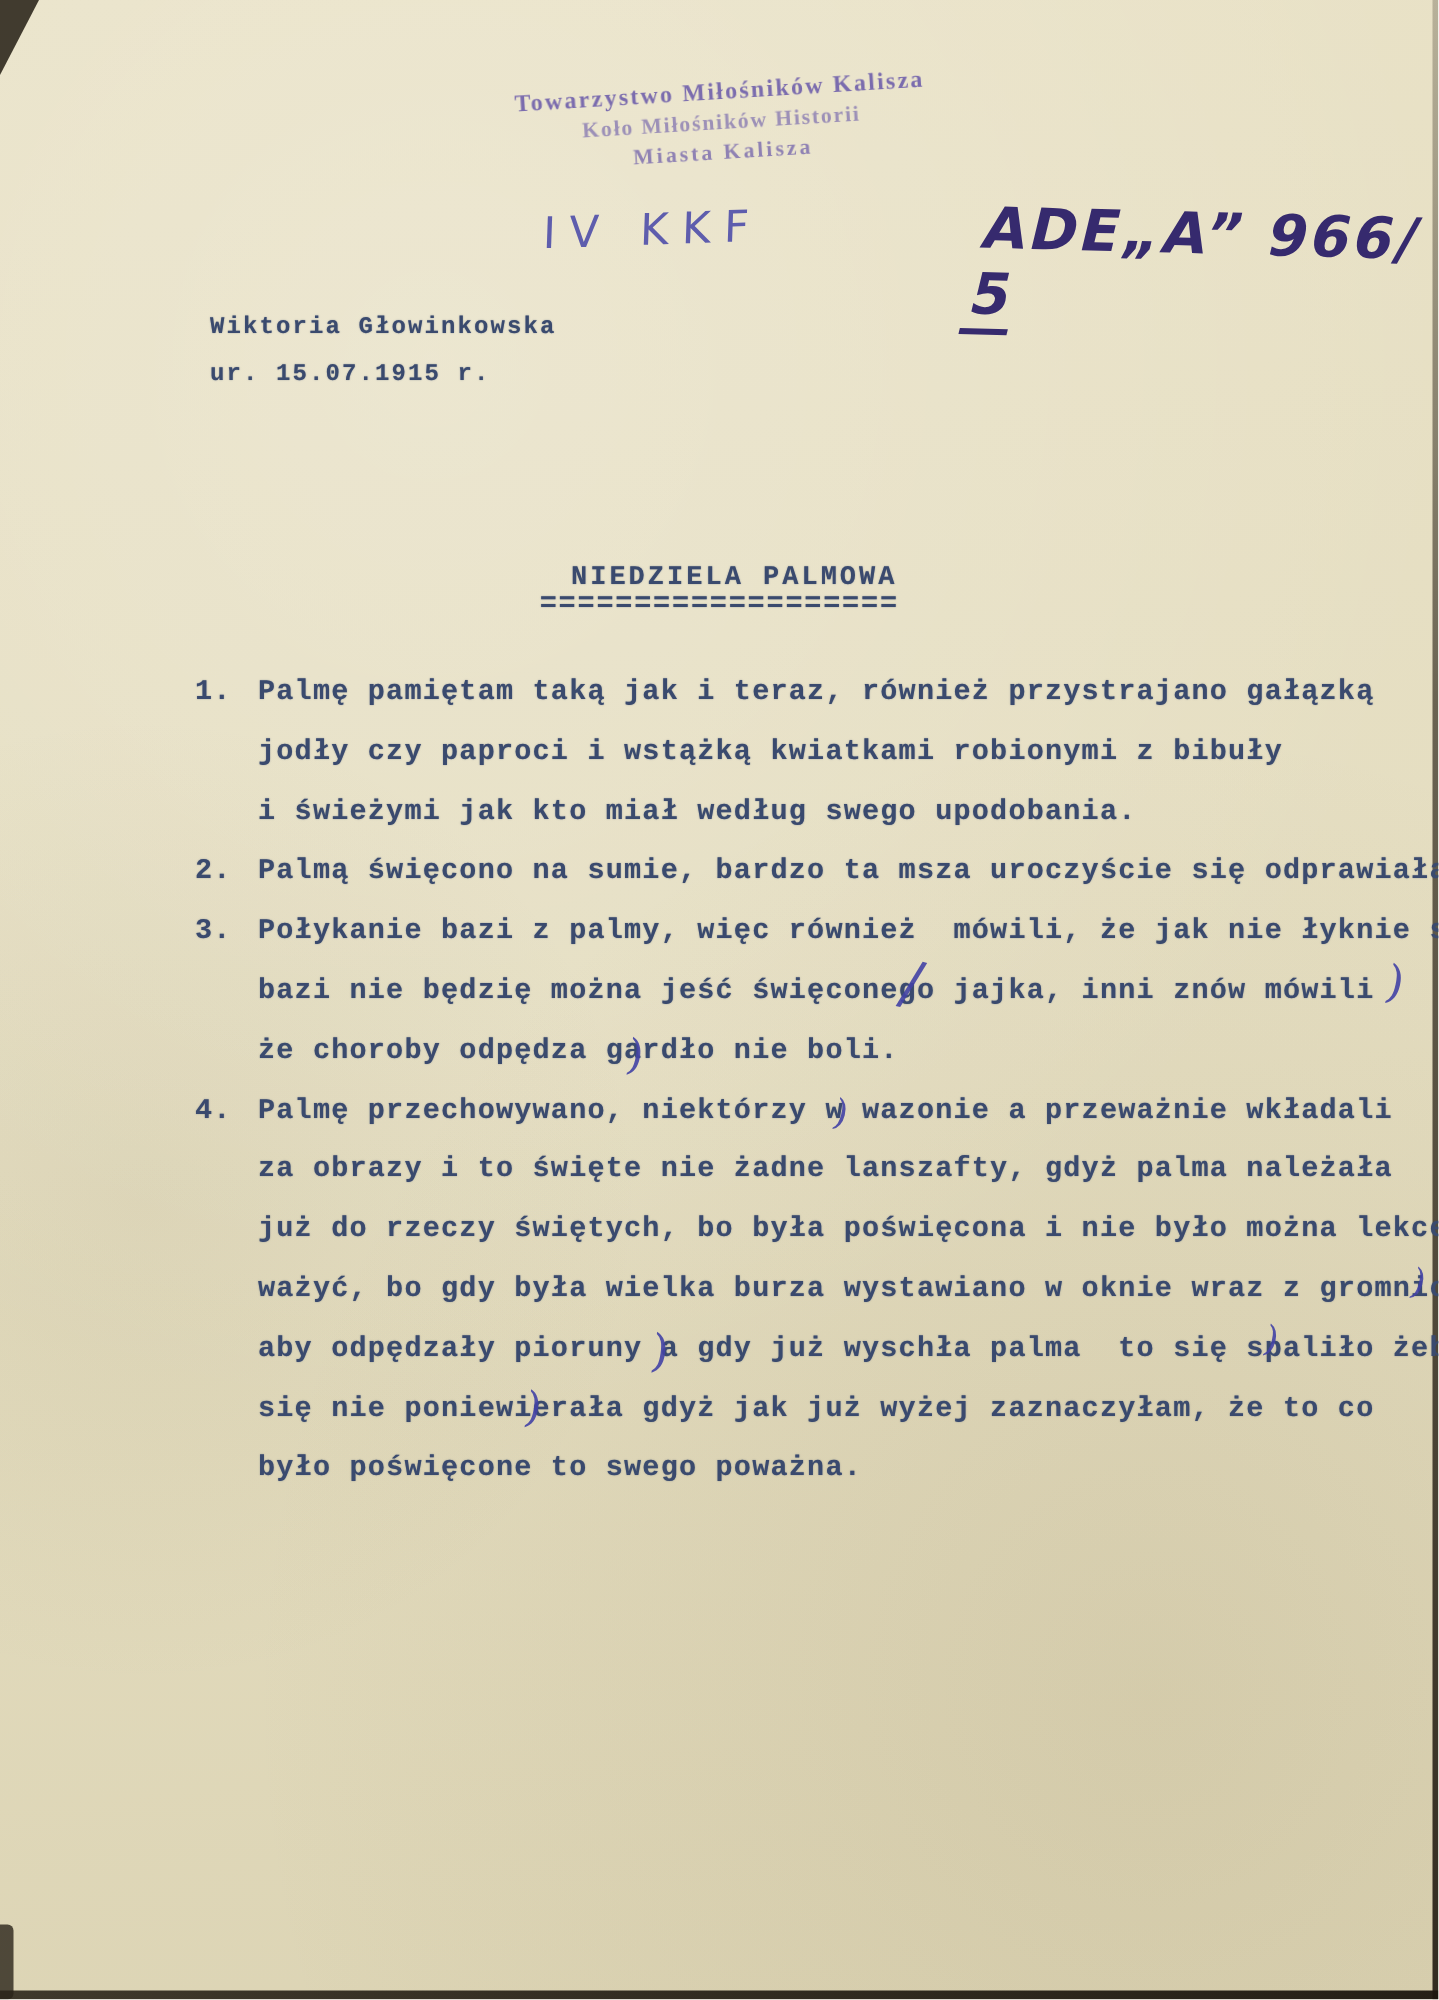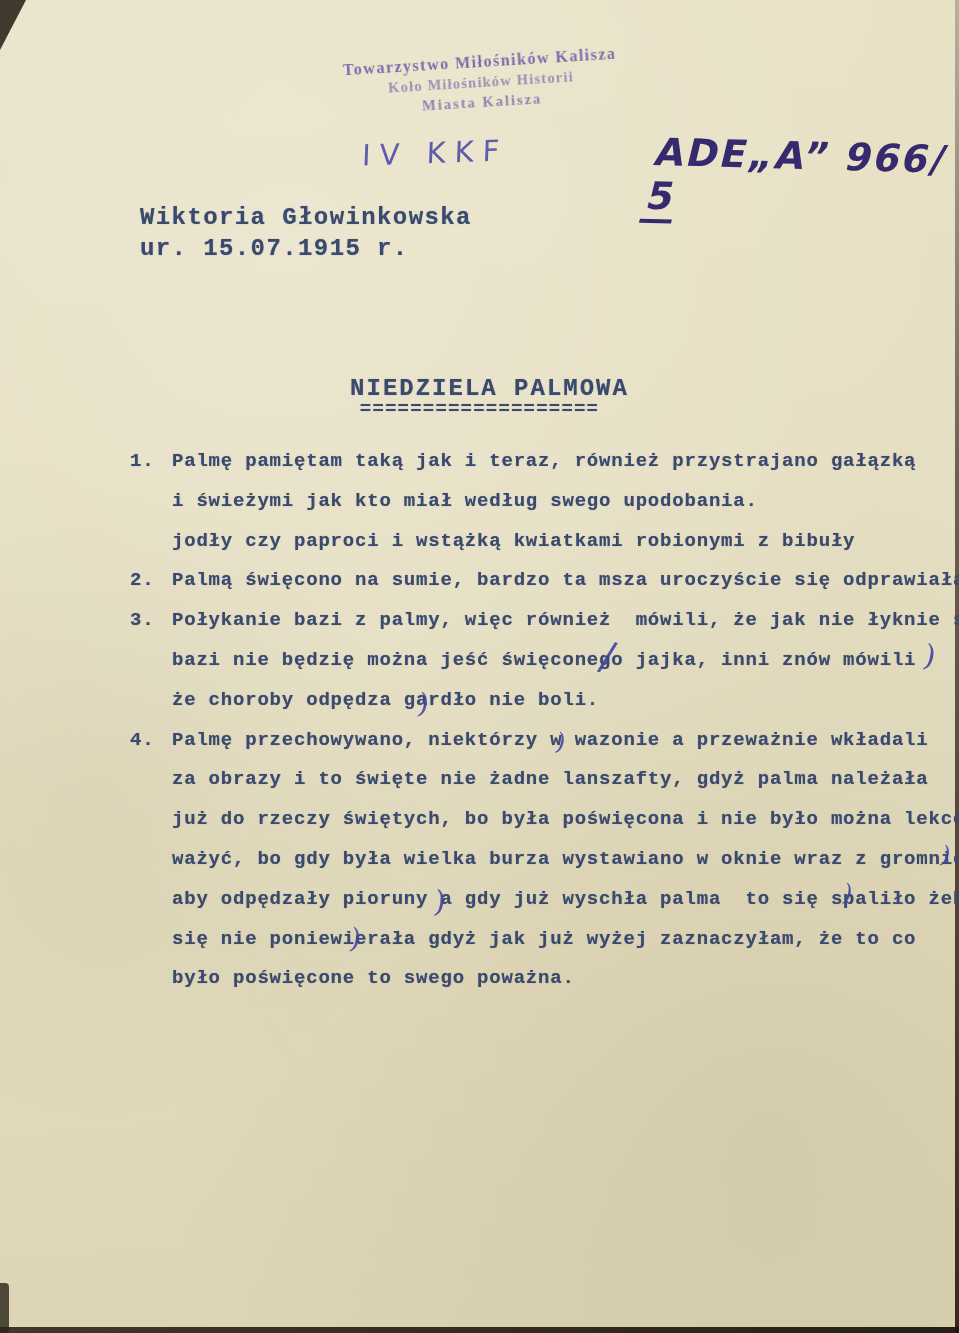--- a/index.html
+++ b/index.html
@@ -80,29 +80,29 @@
   
   .typed {
     color: #3a4a6e;
     font-family: "Liberation Mono", monospace;
     font-weight: 700;
     text-shadow: 0 0 1px rgba(58,74,110,0.55);
   }
 
   .author-block {
     position: absolute; left: 140px; top: 203px;
-    font-size: 24px; letter-spacing: 1.4px; line-height: 30px;
+    font-size: 16px; letter-spacing: 1.4px; line-height: 30px;
   }
   .author-block .born { margin-top: 1px; }
 
   .title-wrap {
     position: absolute; left: 0; top: 375px; width: 100%;
     text-align: center;
   }
-  .doc-title { font-size: 24px; letter-spacing: 2px; padding-left: 20px; }
+  .doc-title { font-size: 18px; letter-spacing: 2px; padding-left: 20px; }
   .title-underline {
     font-size: 19px; letter-spacing: 1.2px; line-height: 12px;
     margin-top: 1px;
   }
 
   .body-items {
     position: absolute; left: 130px; top: 442px; width: 829px;
     font-size: 19px; letter-spacing: 0.8px; line-height: 39.8px;
   }
   .item { position: relative; padding-left: 42px; }
@@ -146,22 +146,22 @@
 
   <div class="title-wrap">
     <div class="doc-title typed">NIEDZIELA PALMOWA</div>
     <div class="title-underline typed">===================</div>
   </div>
 
   <div class="body-items typed">
       <div class="item">
         <span class="num">1.</span>
         <div class="line">Palmę pamiętam taką jak i teraz, również przystrajano gałązką</div>
+        <div class="line">jodły czy paproci i wstążką kwiatkami robionymi z bibuły</div>
         <div class="line">i świeżymi jak kto miał według swego upodobania.</div>
-        <div class="line">jodły czy paproci i wstążką kwiatkami robionymi z bibuły</div>
       </div>
       <div class="item">
         <span class="num">2.</span>
         <div class="line">Palmą święcono na sumie, bardzo ta msza uroczyście się odprawiała</div>
       </div>
       <div class="item">
         <span class="num">3.</span>
         <div class="line">Połykanie bazi z palmy, więc również  mówili, że jak nie łyknie się</div>
         <div class="line">bazi nie będzię można jeść święconego jajka, inni znów mówili</div>
         <div class="line">że choroby odpędza gardło nie boli.</div>

